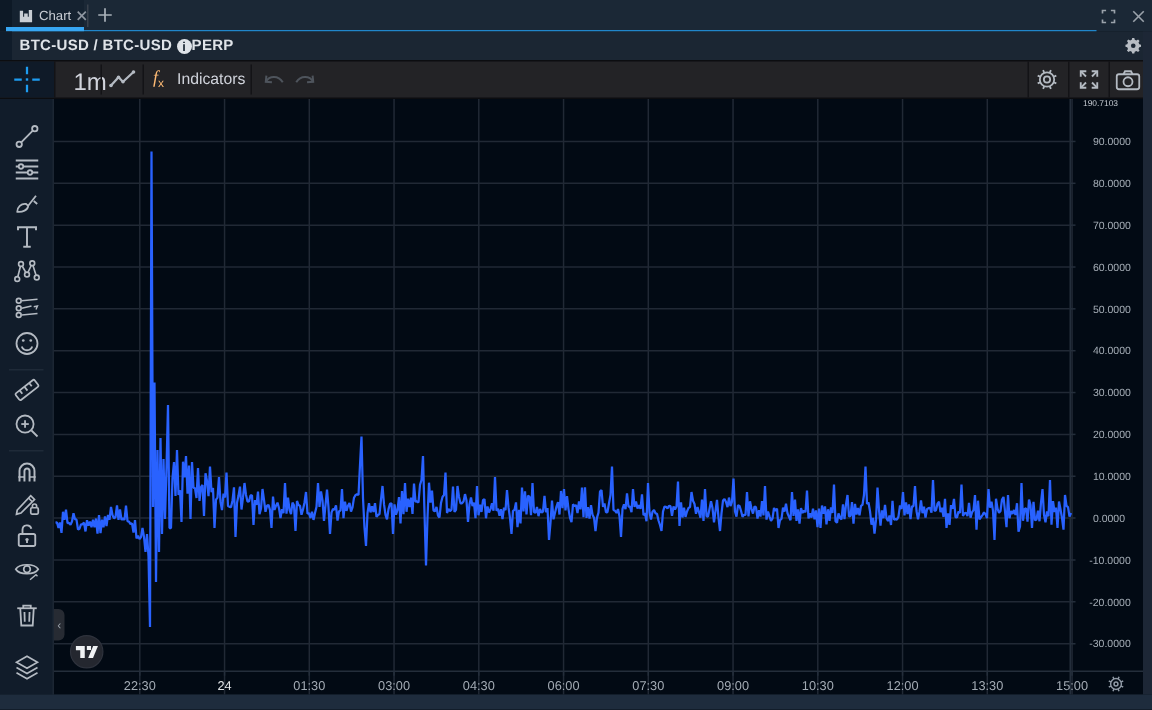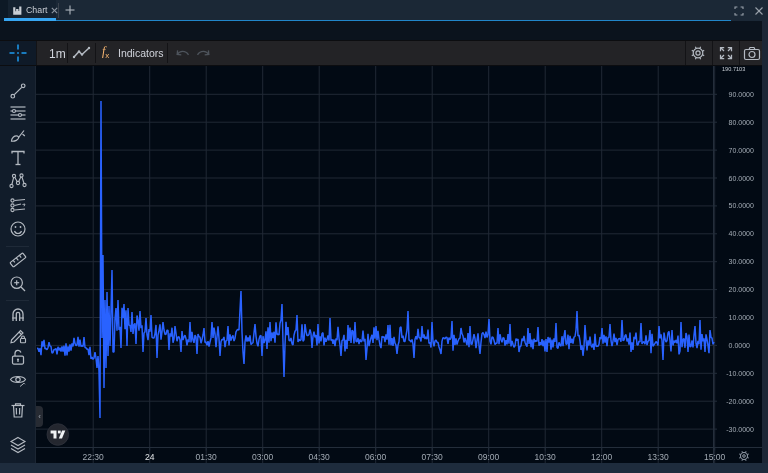--- a/index.html
+++ b/index.html
@@ -50,36 +50,46 @@
           <g stroke="#9aa2ab" stroke-width="1.1">
             <line x1="1.5" y1="1.5" x2="8.5" y2="8.5"></line>
             <line x1="8.5" y1="1.5" x2="1.5" y2="8.5"></line>
           </g>
         </svg>
       </div>
   <div class="abs" style="left:4px;top:19.5px;width:727px;height:1.5px;background:#2186ca"></div>
   <div class="abs" style="left:4px;top:18px;width:52px;height:3px;background:#37a6f2"></div>
 </div>
 
+<div class="abs" style="left:0;top:21px;width:768px;height:19px;background:#1b2633">
+  <div class="abs" style="left:0;top:0;width:8px;height:19px;background:#101c2a"></div>
+  <div class="abs" style="left:13px;top:4px;font-size:10px;font-weight:bold;color:#dfe3e8;letter-spacing:0.2px">BTC-USD / BTC-USD&nbsp;<span style="display:inline-block;width:10px;height:10px;border-radius:50%;background:#dfe3e8;color:#1b2633;font-size:8.5px;font-weight:bold;text-align:center;line-height:10.5px;vertical-align:-1px">i</span>PERP</div>
+  <div class="abs" style="left:750px;top:4px">
+        <svg width="11" height="11" viewBox="0 0 11 11" style="display:block;">
+          <path d="M10.7,4.8 L10.7,6.2 L9.5,6.5 L9.0,7.6 L9.7,8.7 L8.7,9.7 L7.6,9.0 L6.5,9.5 L6.2,10.7 L4.8,10.7 L4.5,9.5 L3.4,9.0 L2.3,9.7 L1.3,8.7 L2.0,7.6 L1.5,6.5 L0.3,6.2 L0.3,4.8 L1.5,4.5 L2.0,3.4 L1.3,2.3 L2.3,1.3 L3.4,2.0 L4.5,1.5 L4.8,0.3 L6.2,0.3 L6.5,1.5 L7.6,2.0 L8.7,1.3 L9.7,2.3 L9.0,3.4 L9.5,4.5 z" fill="#b7bcc3" fill-rule="evenodd"></path>
+          <circle cx="5.5" cy="5.5" r="1.54" fill="#1b2633"></circle>
+        </svg>
+      </div>
+</div>
 
 <div class="abs" style="left:0;top:40px;width:768px;height:26px;background:#232326;border-top:1px solid #0c0d10;border-bottom:1px solid #0c0d10">
   <div class="abs" style="left:0;top:0;width:36px;height:24px;background:#0f1a28"></div>
   <div class="abs" style="left:7px;top:1px">
         <svg width="22" height="22" viewBox="0 0 22 22" style="display:block;">
           <g stroke="#1e9cf0" stroke-width="1.5">
             <line x1="11" y1="2.5" x2="11" y2="7.5"></line>
             <line x1="11" y1="14.5" x2="11" y2="19.5"></line>
             <line x1="2.5" y1="11" x2="7.5" y2="11"></line>
             <line x1="14.5" y1="11" x2="19.5" y2="11"></line>
           </g>
           <rect x="10.2" y="10.2" width="1.6" height="1.6" fill="#1e9cf0"></rect>
         </svg>
       </div>
   <div class="abs" style="left:36px;top:0;width:1px;height:24px;background:#131316"></div>
-  <div class="abs" style="left:49px;top:6px;font-size:12px;color:#d1d4dc">1m</div>
+  <div class="abs" style="left:49px;top:6px;font-size:16px;color:#d1d4dc">1m</div>
   <div class="abs" style="left:67px;top:2px;width:1px;height:20px;background:#131316"></div>
   <div class="abs" style="left:72px;top:4px">
         <svg width="20" height="16" viewBox="0 0 20 16" style="display:block;">
           <path d="M2 12 L7 6.5 L10 9.5 L17 3" fill="none" stroke="#b4bac2" stroke-width="1.5" stroke-linejoin="round" stroke-linecap="round"></path>
           <circle cx="2" cy="12" r="1.2" fill="#b4bac2"></circle>
           <circle cx="7" cy="6.5" r="1.2" fill="#b4bac2"></circle>
           <circle cx="10" cy="9.5" r="1.2" fill="#b4bac2"></circle>
           <circle cx="17" cy="3" r="1.2" fill="#b4bac2"></circle>
         </svg>
       </div>

